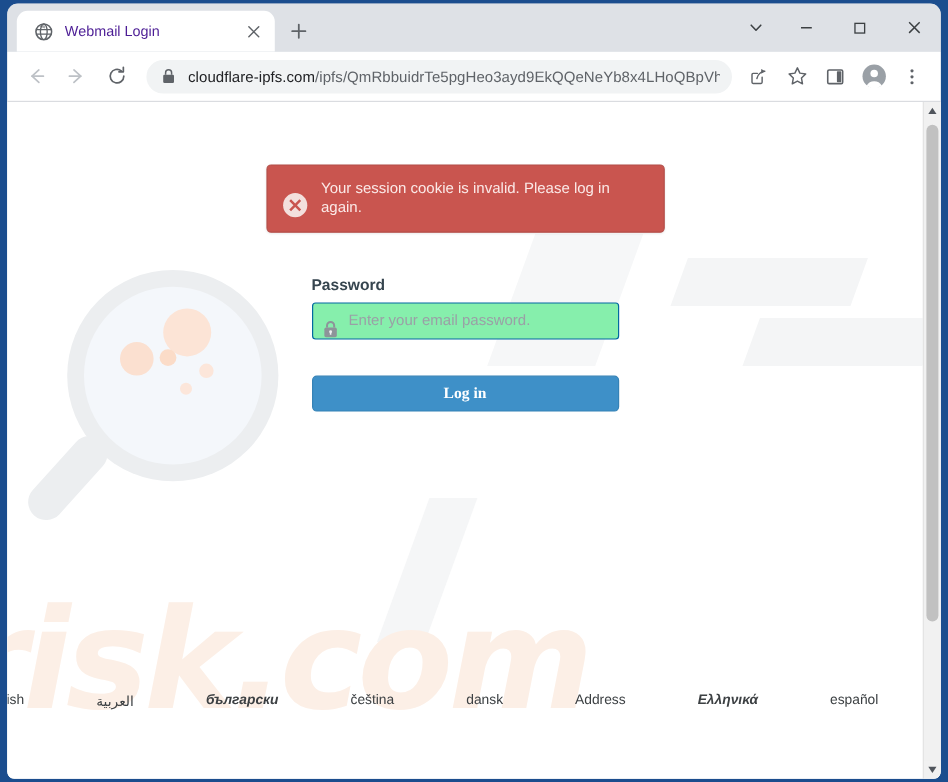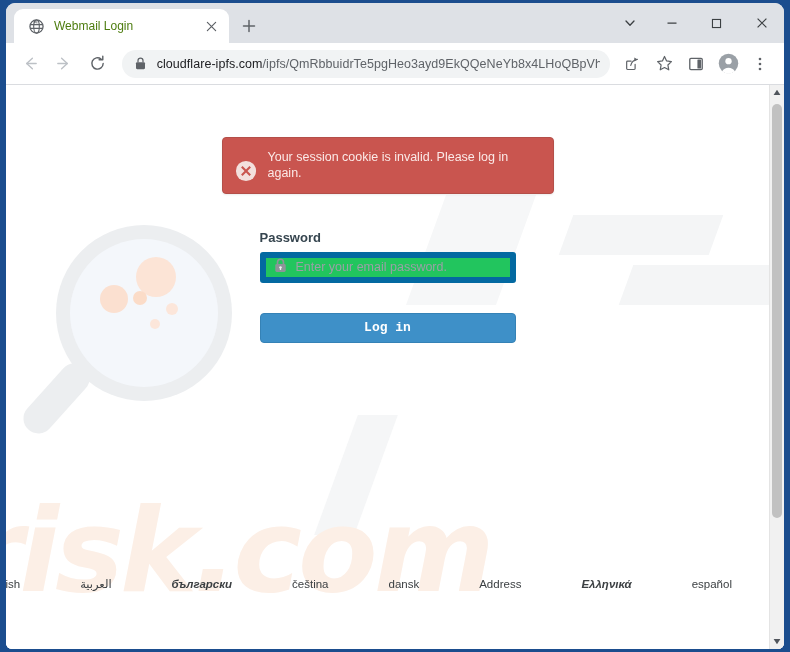--- a/index.html
+++ b/index.html
@@ -42,21 +42,21 @@
     position: relative;
   }
   .tab-favicon {
     width: 16px; height: 16px;
     flex: 0 0 16px;
     margin-right: 10px;
     display: flex; align-items: center; justify-content: center;
   }
   .tab-title {
     font-size: 12px;
-    color: #4d7c0f;
+    color: #4c1d95;
     white-space: nowrap;
     overflow: hidden;
     text-overflow: ellipsis;
     flex: 1 1 auto;
   }
   .tab-close {
     width: 20px; height: 20px;
     flex: 0 0 20px;
     display: flex; align-items: center; justify-content: center;
     color: #5f6368;
@@ -261,24 +261,24 @@
     margin: 36px auto 0;
   }
   .field-label {
     font-size: 13px;
     font-weight: 700;
     color: #36454f;
     margin-bottom: 7px;
   }
   .input-wrap {
     display: flex;
-    align-items: flex-start;
+    align-items: flex-end;
     height: 31px;
-    background: #22c55e;
-    border: 6px solid #0369a1;
+    background: #86efac;
+    border: 1px solid #0369a1;
     border-radius: 3px;
   }
   .input-icon {
     width: 30px;
     flex: 0 0 30px;
     display: flex; align-items: center; justify-content: center;
     color: #8d9499;
   }
   .input-field {
     flex: 1 1 auto;
@@ -304,21 +304,21 @@
     width: 256px;
     margin: 30px auto 0;
     display: block;
     height: 30px;
     background: #3e90c8;
     border: 1px solid #3582b6;
     border-radius: 4px;
     color: #ffffff;
     font-size: 13px;
     font-weight: 700;
-    font-family: Liberation Mono, monospace;
+    font-family: Liberation Serif, serif;
     cursor: pointer;
   }
 
   .lang-bar {
     position: absolute;
     left: 0; right: 0;
     top: 492px;
     display: flex;
     justify-content: center;
     align-items: center;

